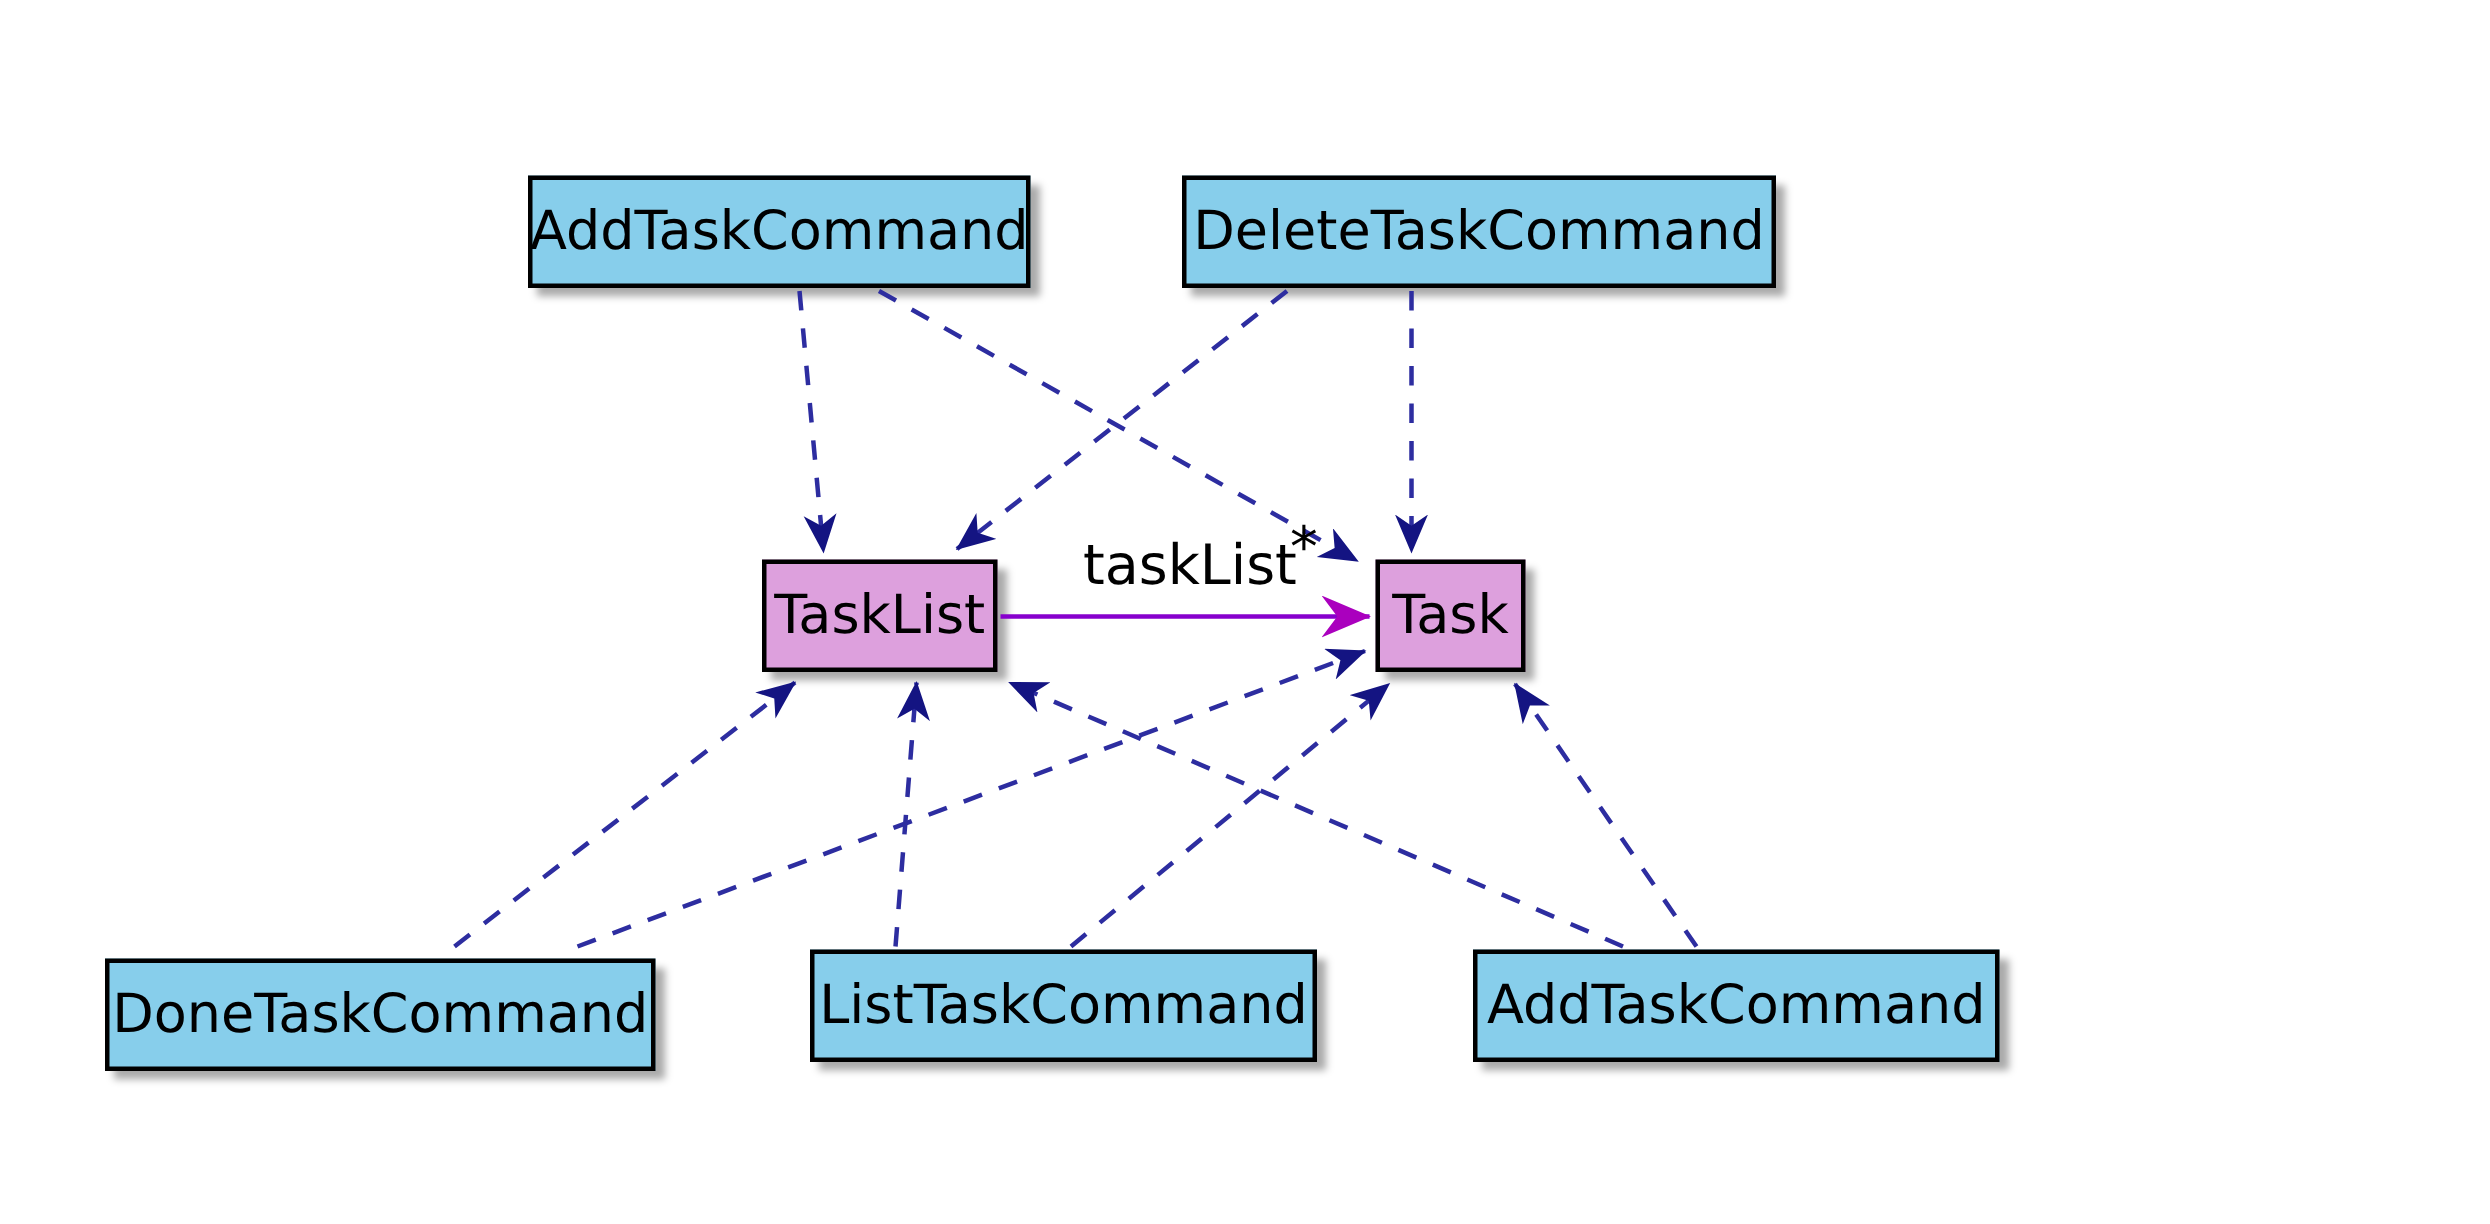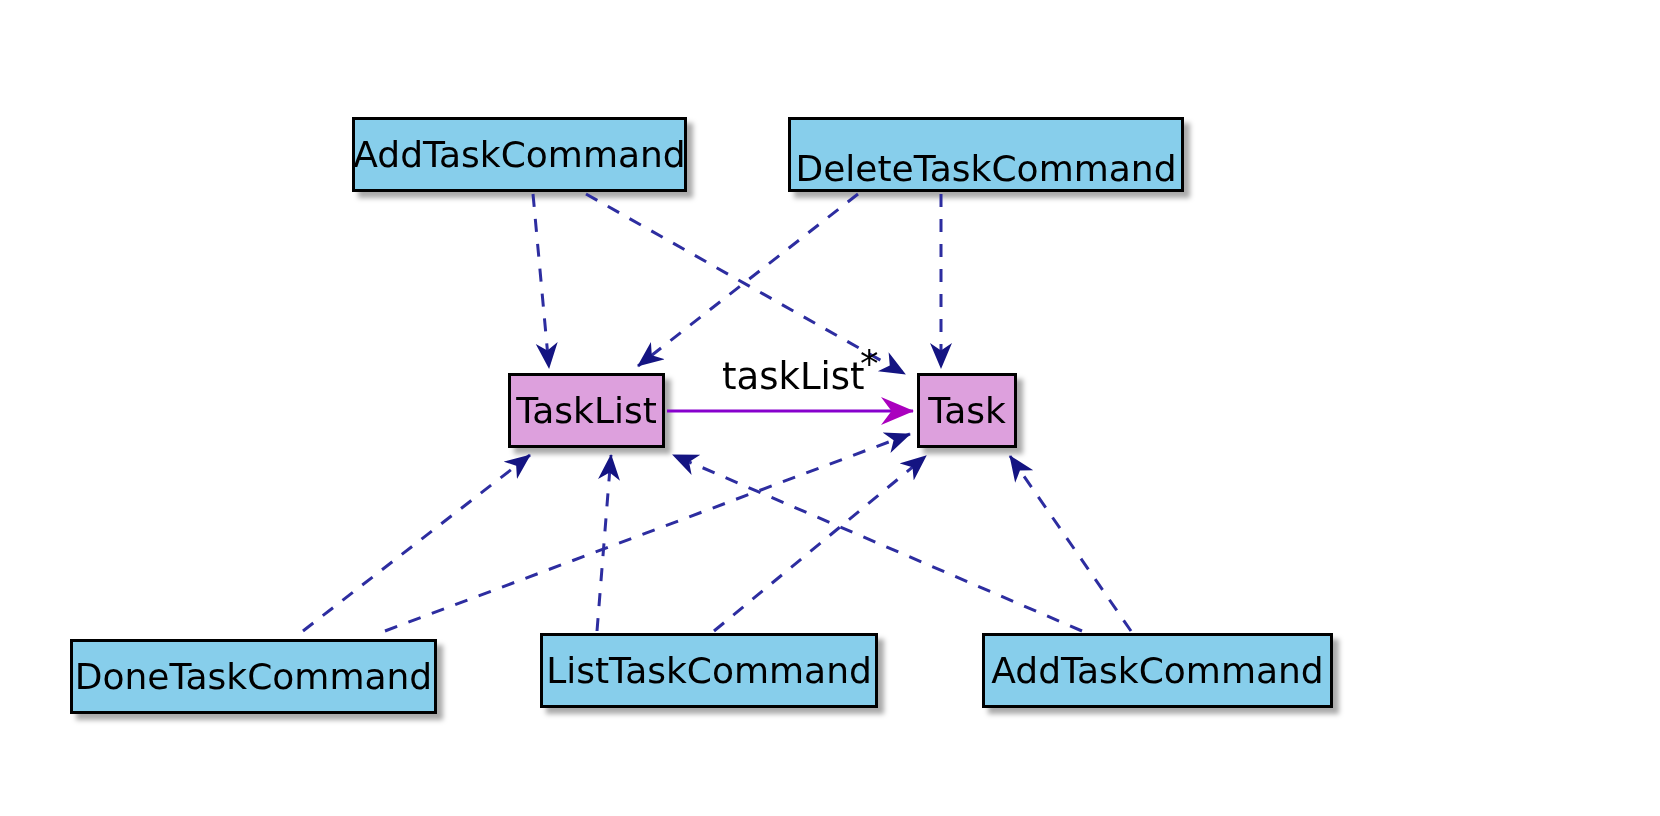--- a/index.html
+++ b/index.html
@@ -65,21 +65,21 @@
       </g>
     <g id="assoc-edge">
         <line x1="667" y1="411" x2="913" y2="411" stroke="#8700CD" stroke-width="3" marker-end="url(#assoc-arrow)"></line>
       </g>
   </svg>
 
   <div id="nodes">
       <div class="node command" style="left: 352px; top: 117px; width: 335px; height: 75px;">
         <span>AddTaskCommand</span>
       </div>
-      <div class="node command" style="left: 788px; top: 117px; width: 396px; height: 75px; align-items: flex-end;">
+      <div class="node command" style="left: 788px; top: 117px; width: 396px; height: 75px;">
         <span>DeleteTaskCommand</span>
       </div>
       <div class="node model" style="left: 508px; top: 373px; width: 157px; height: 75px;">
         <span>TaskList</span>
       </div>
       <div class="node model" style="left: 917px; top: 373px; width: 100px; height: 75px;">
         <span>Task</span>
       </div>
       <div class="node command" style="left: 70px; top: 639px; width: 367px; height: 75px;">
         <span>DoneTaskCommand</span>

